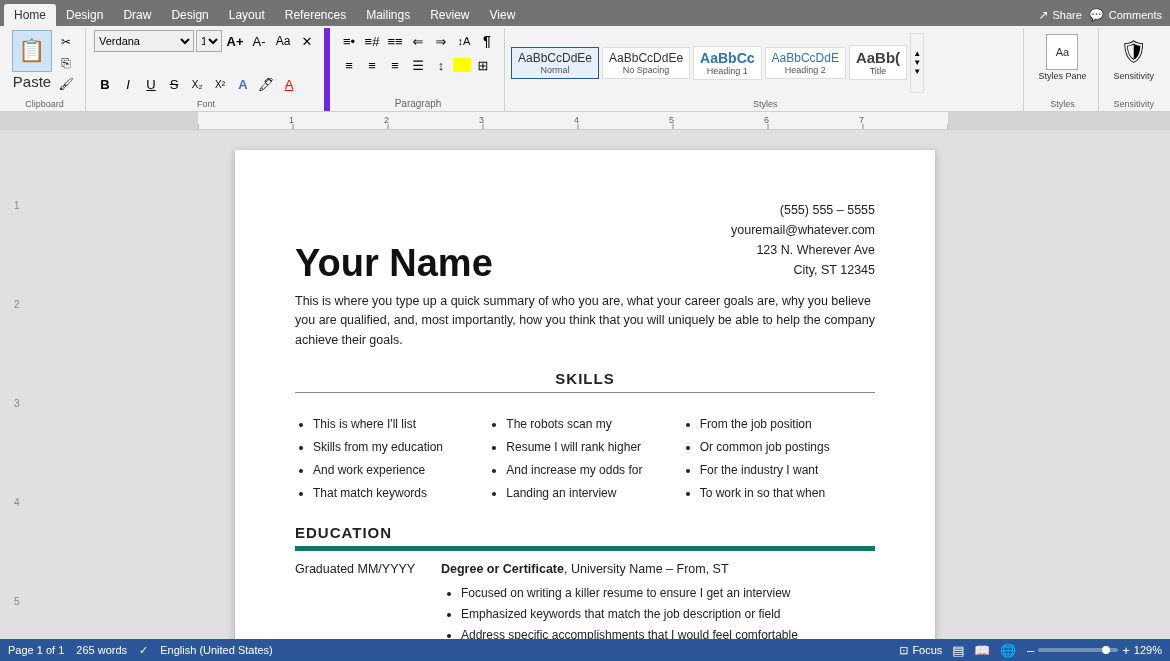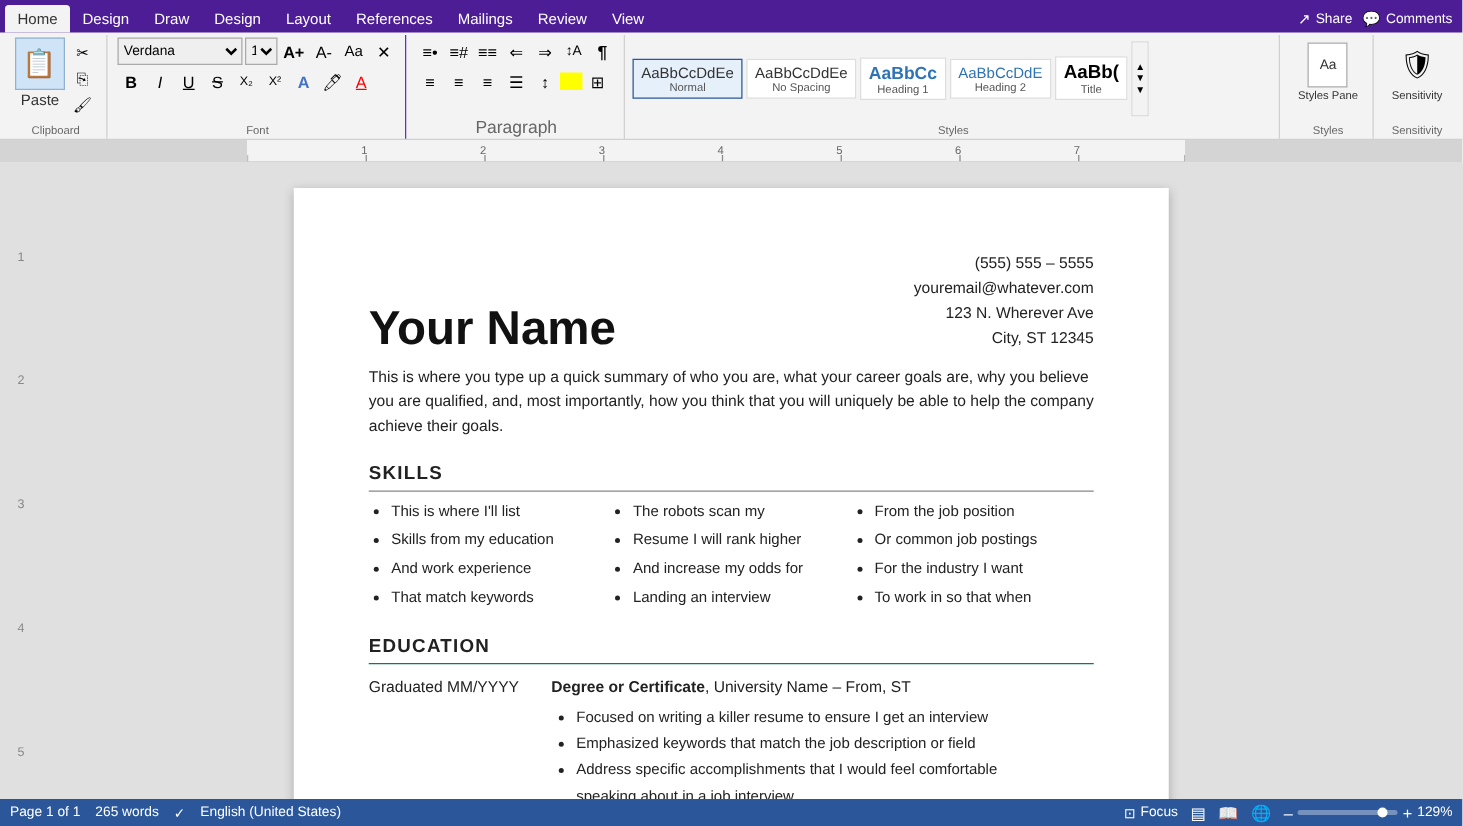--- a/index.html
+++ b/index.html
@@ -2,21 +2,21 @@
 <html><head>
   <meta charset="utf-8">
   <style>
     * { box-sizing: border-box; margin: 0; padding: 0; }
     body { font-family: 'Segoe UI', Arial, sans-serif; font-size: 12px; background: #f0f0f0; overflow: hidden; width: 1170px; height: 661px; display: flex; flex-direction: column; }
   </style>
 </head>
 <body>
 
 <div style="position: relative;">
-  <div style="display:flex; background:#4c1d95; height:26px; align-items:flex-end; padding-left:4px;">
+  <div style="display:flex; background:#737373; height:26px; align-items:flex-end; padding-left:4px;">
     <div style="padding:4px 10px; font-size:12px; cursor:pointer; color:white; background:#f3f3f3; color:#333; border-radius:3px 3px 0 0;">Home</div>
     <div style="padding:4px 10px; font-size:12px; cursor:pointer; color:white;">Design</div>
     <div style="padding:4px 10px; font-size:12px; cursor:pointer; color:white;">Draw</div>
     <div style="padding:4px 10px; font-size:12px; cursor:pointer; color:white;">Design</div>
     <div style="padding:4px 10px; font-size:12px; cursor:pointer; color:white;">Layout</div>
     <div style="padding:4px 10px; font-size:12px; cursor:pointer; color:white;">References</div>
     <div style="padding:4px 10px; font-size:12px; cursor:pointer; color:white;">Mailings</div>
     <div style="padding:4px 10px; font-size:12px; cursor:pointer; color:white;">Review</div>
     <div style="padding:4px 10px; font-size:12px; cursor:pointer; color:white;">View</div>
     <div style="margin-left:auto; display:flex; align-items:center; padding-right:8px; gap:8px; padding-bottom:4px;">
@@ -30,31 +30,31 @@
       </button>
     </div>
   </div>
 </div>
 
 <div style="background:#f3f3f3; border-bottom:1px solid #d0d0d0; display:flex; align-items:stretch; padding:2px 4px 0; gap:2px; height:86px;">
 
   <div style="display:flex; align-items:flex-start; gap:3px; border-right:1px solid #d0d0d0; padding:2px 8px 16px; position:relative;">
     <div style="display:flex; flex-direction:column; align-items:center; cursor:pointer;">
       <div style="width:40px; height:42px; background:#d0e4f7; border:1px solid #90b4d0; display:flex; align-items:center; justify-content:center; font-size:22px; color:#2b579a;">📋</div>
-      <span style="font-size:12px; color:#333; margin-top:1px;">Paste</span>
+      <span style="font-size:15px; color:#333; margin-top:1px;">Paste</span>
     </div>
     <div style="display:flex; flex-direction:column; gap:1px; padding-top:2px;">
       <button style="width:22px; height:20px; border:1px solid transparent; background:none; cursor:pointer; font-size:12px;" title="Cut">✂</button>
       <button style="width:22px; height:20px; border:1px solid transparent; background:none; cursor:pointer; font-size:12px;" title="Copy">⎘</button>
       <button style="width:22px; height:20px; border:1px solid transparent; background:none; cursor:pointer; font-size:12px;" title="Format Painter">🖌</button>
     </div>
     <span style="position:absolute; bottom:2px; left:50%; transform:translateX(-50%); font-size:9px; color:#666;">Clipboard</span>
   </div>
 
-  <div style="display:flex; flex-direction:column; gap:2px; border-right:1px solid #6d28d9; padding:2px 6px 16px; position:relative;">
+  <div style="display:flex; flex-direction:column; gap:2px; border-right:6px solid #6d28d9; padding:2px 6px 16px; position:relative;justify-content:space-between;">
     <div style="display:flex; gap:2px; align-items:center;">
       <select style="width:100px; height:22px; border:1px solid #aaa; font-size:11px;">
         <option>Verdana</option>
       </select>
       <select style="width:26px; height:22px; border:1px solid #aaa; font-size:11px;">
         <option>10</option>
       </select>
       <button style="width:22px; height:22px; border:1px solid transparent; background:none; cursor:pointer; font-size:13px; font-weight:bold;">A+</button>
       <button style="width:22px; height:22px; border:1px solid transparent; background:none; cursor:pointer; font-size:13px;">A-</button>
       <button style="width:22px; height:22px; border:1px solid transparent; background:none; cursor:pointer; font-size:12px;">Aa</button>
@@ -86,42 +86,42 @@
     </div>
     <div style="display:flex; gap:1px; align-items:center;">
       <button style="width:22px; height:22px; border:1px solid transparent; background:none; cursor:pointer; font-size:13px;">≡</button>
       <button style="width:22px; height:22px; border:1px solid transparent; background:none; cursor:pointer; font-size:13px; text-align:center;">≡</button>
       <button style="width:22px; height:22px; border:1px solid transparent; background:none; cursor:pointer; font-size:13px;">≡</button>
       <button style="width:22px; height:22px; border:1px solid transparent; background:none; cursor:pointer; font-size:13px;">☰</button>
       <button style="width:22px; height:22px; border:1px solid transparent; background:none; cursor:pointer; font-size:13px;">↕</button>
       <button style="width:22px; height:22px; border:1px solid transparent; background:none; cursor:pointer; font-size:13px; background:#ffff00; width:18px; height:14px;"></button>
       <button style="width:22px; height:22px; border:1px solid transparent; background:none; cursor:pointer; font-size:13px;">⊞</button>
     </div>
-    <span style="position:absolute; bottom:2px; left:50%; transform:translateX(-50%); font-size:14px; color:#666;">Paragraph</span>
+    <span style="position:absolute; bottom:2px; left:50%; transform:translateX(-50%); font-size:10px; color:#666;">Paragraph</span>
   </div>
 
   <div style="display:flex; align-items:center; gap:3px; border-right:1px solid #d0d0d0; padding:2px 4px 16px; position:relative; flex:1;">
     <div style="display:flex; flex-direction:column; align-items:center; padding:3px 6px; border:1px solid #2b579a; background:#e6f0fb; cursor:pointer; min-width:68px;">
       <span style="font-size:12px; color:#333;">AaBbCcDdEe</span>
       <span style="font-size:9px; color:#555;">Normal</span>
     </div>
     <div style="display:flex; flex-direction:column; align-items:center; padding:3px 6px; border:1px solid #ddd; background:white; cursor:pointer; min-width:68px;">
       <span style="font-size:12px; color:#333;">AaBbCcDdEe</span>
       <span style="font-size:9px; color:#555;">No Spacing</span>
     </div>
     <div style="display:flex; flex-direction:column; align-items:center; padding:3px 6px; border:1px solid #ddd; background:white; cursor:pointer; min-width:68px;">
       <span style="font-size:14px; color:#2e74b5; font-weight:bold;">AaBbCc</span>
       <span style="font-size:9px; color:#555;">Heading 1</span>
     </div>
     <div style="display:flex; flex-direction:column; align-items:center; padding:3px 6px; border:1px solid #ddd; background:white; cursor:pointer; min-width:68px;">
       <span style="font-size:12px; color:#2e74b5;">AaBbCcDdE</span>
       <span style="font-size:9px; color:#555;">Heading 2</span>
     </div>
     <div style="display:flex; flex-direction:column; align-items:center; padding:3px 6px; border:1px solid #ddd; background:white; cursor:pointer; min-width:50px;">
-      <span style="font-size:15px; color:#000000; font-weight:bold;">AaBb(</span>
+      <span style="font-size:15px; color:#404040; font-weight:bold;">AaBb(</span>
       <span style="font-size:9px; color:#555;">Title</span>
     </div>
     <button style="width:14px; height:60px; border:1px solid #ddd; background:#f3f3f3; cursor:pointer; display:flex; flex-direction:column; align-items:center; justify-content:center; font-size:8px;">▲<br>▼<br>▼</button>
     <span style="position:absolute; bottom:2px; left:50%; transform:translateX(-50%); font-size:9px; color:#666;">Styles</span>
   </div>
 
   <div style="display:flex; flex-direction:column; align-items:center; border-right:1px solid #d0d0d0; padding:2px 8px 16px; position:relative;">
     <button style="display:flex; flex-direction:column; align-items:center; background:none; border:none; cursor:pointer; padding:4px;">
       <div style="width:32px; height:36px; border:1px solid #aaa; background:white; display:flex; align-items:center; justify-content:center; font-size:11px; color:#333;">Aa</div>
       <span style="font-size:9px; color:#333; margin-top:1px;">Styles Pane</span>
@@ -183,21 +183,21 @@
         <div>(555) 555 – 5555</div>
         <div>youremail@whatever.com</div>
         <div>123 N. Wherever Ave</div>
         <div>City, ST 12345</div>
       </div>
     </div>
 
     <div style="font-size:12.5px; line-height:1.55; margin-bottom:18px; color:#222;">This is where you type up a quick summary of who you are, what your career goals are, why you believe you are qualified, and, most importantly, how you think that you will uniquely be able to help the company achieve their goals.</div>
 
     <div>
-      <div style="font-size:15px; font-weight:bold; text-transform:uppercase; border-bottom:1px solid #888; padding-bottom:3px; margin-bottom:4px; letter-spacing:1px;">SKILLS</div>
+      <div style="font-size:15px; font-weight:bold; text-transform:uppercase; border-bottom:1px solid #888; padding-bottom:3px; margin-bottom:20px; letter-spacing:1px;text-align:center;">SKILLS</div>
       <div style="display:grid; grid-template-columns:1fr 1fr 1fr; margin-bottom:18px;">
         <div>
           <ul style="list-style:disc; padding-left:18px; font-size:12px; line-height:1.9;">
             <li>This is where I'll list</li>
             <li>Skills from my education</li>
             <li>And work experience</li>
             <li>That match keywords</li>
           </ul>
         </div>
         <div>
@@ -213,21 +213,21 @@
             <li>From the job position</li>
             <li>Or common job postings</li>
             <li>For the industry I want</li>
             <li>To work in so that when</li>
           </ul>
         </div>
       </div>
     </div>
 
     <div>
-      <div style="font-size:15px; font-weight:bold; text-transform:uppercase; border-bottom:1px solid #0f766e; padding-bottom:3px; margin-bottom:10px; letter-spacing:1px;">EDUCATION</div>
+      <div style="font-size:15px; font-weight:bold; text-transform:uppercase; border-bottom:5px solid #0f766e; padding-bottom:3px; margin-bottom:10px; letter-spacing:1px;">EDUCATION</div>
       <div style="display:flex; gap:16px;">
         <div style="font-size:12.5px; min-width:130px; color:#222;">Graduated MM/YYYY</div>
         <div style="flex:1;">
           <div style="font-size:12.5px; color:#222;">
             <strong>Degree or Certificate</strong><span>, University Name – From, ST</span>
           </div>
           <ul style="list-style:disc; padding-left:20px; font-size:12px; line-height:1.75; margin-top:4px;">
             <li>Focused on writing a killer resume to ensure I get an interview</li>
             <li>Emphasized keywords that match the job description or field</li>
             <li>Address specific accomplishments that I would feel comfortable<br>speaking about in a job interview</li>

